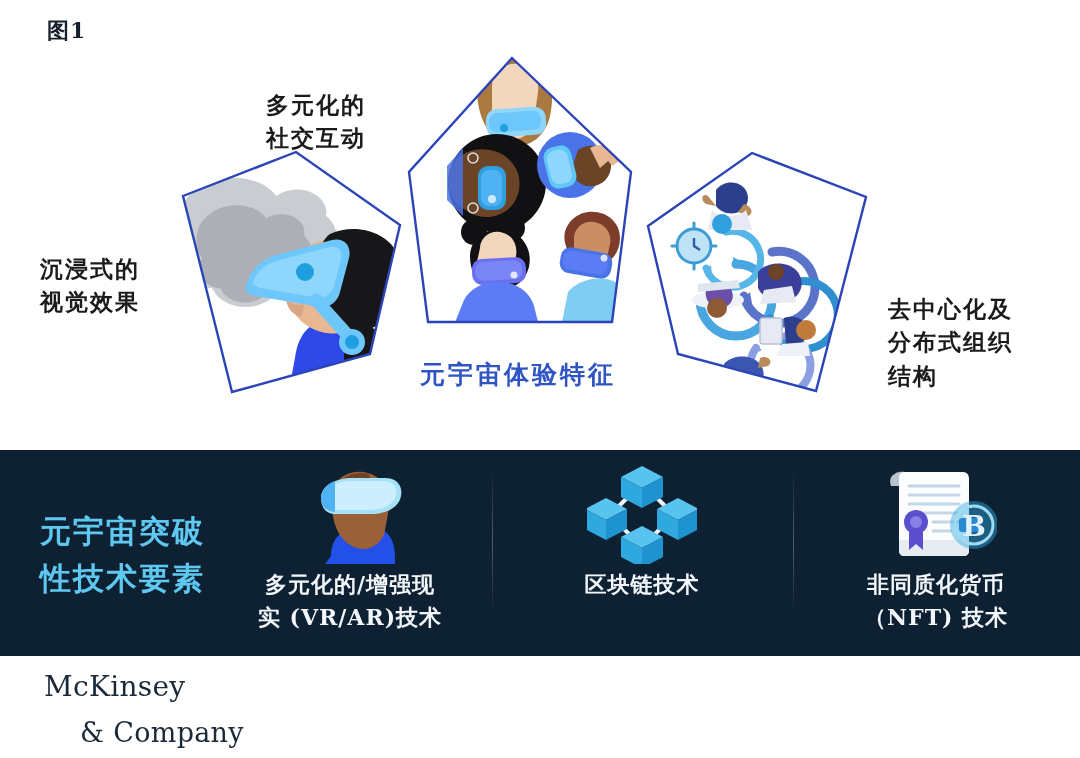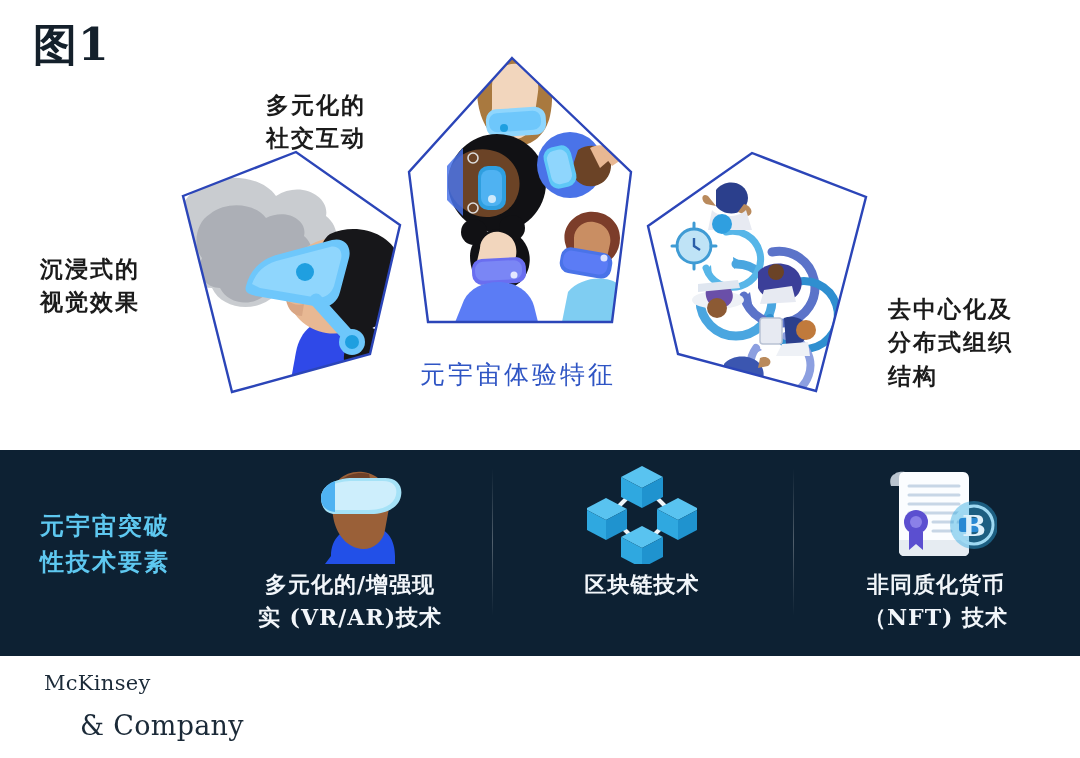--- a/index.html
+++ b/index.html
@@ -2,52 +2,52 @@
 <html><head>
 <meta charset="utf-8">
 <style>
   html,body{margin:0;padding:0;background:#fff;}
   body{
     width:1080px;height:758px;position:relative;overflow:hidden;
     font-family:"Liberation Sans","DejaVu Sans",sans-serif;
     background:#ffffff;
   }
   .fig-title{
-    position:absolute;left:33px;top:16px;
-    font-family:"DejaVu Serif","Liberation Serif",serif;
-    font-size:44px;font-weight:700;color:#14202b;letter-spacing:1px;
+    position:absolute;left:47px;top:16px;
+    font-family:"DejaVu Serif","Liberation Serif",serif;
+    font-size:22px;font-weight:700;color:#14202b;letter-spacing:1px;
   }
   
   .stage{position:absolute;left:0;top:0;width:1080px;height:450px;}
   .stage svg{position:absolute;left:0;top:0;}
   
   .lab{
     position:absolute;
     font-family:"DejaVu Serif","Liberation Serif",serif;
     font-weight:700;color:#1b1b1b;font-size:23px;line-height:1.45;
     white-space:pre-line;letter-spacing:2px;
   }
   .lab-left{left:40px;top:252px;text-align:right;}
   .lab-top{left:266px;top:88px;text-align:center;}
   .lab-right{left:888px;top:252px;text-align:left;margin-top:40px;}
   .lab-center{
     position:absolute;left:420px;top:358px;
     font-family:"DejaVu Serif","Liberation Serif",serif;
-    font-weight:400;font-size:25px;letter-spacing:3px;color:#2f55c4;
+    font-weight:700;font-size:25px;letter-spacing:3px;color:#2f55c4;
   }
   
   .band{
     position:absolute;left:0;top:450px;width:1080px;height:206px;
     background:#0d2133;
   }
   .band-inner{position:relative;width:100%;height:100%;}
   .band-title{
     position:absolute;left:40px;top:58px;width:200px;
     font-family:"DejaVu Serif","Liberation Serif",serif;
-    font-weight:700;font-size:24px;line-height:1.5;letter-spacing:2px;
+    font-weight:700;font-size:31px;line-height:1.5;letter-spacing:2px;
     color:#5ec8f0;white-space:pre-line;text-align:left;
   }
   .divider{position:absolute;top:18px;width:1px;height:148px;
     background:linear-gradient(to bottom,rgba(255,255,255,0),rgba(255,255,255,.28),rgba(255,255,255,0));}
   .div1{left:492px;}
   .div2{left:793px;}
   .cell{position:absolute;top:10px;width:268px;text-align:center;}
   .cell1{left:216px;}
   .cell2{left:508px;}
   .cell3{left:802px;}
@@ -56,21 +56,21 @@
     font-family:"DejaVu Serif","Liberation Serif",serif;
     font-weight:700;font-size:22px;line-height:1.5;letter-spacing:1px;
     color:#f2f6fa;white-space:pre-line;
   }
   
   .logo{
     position:absolute;left:44px;top:672px;
     font-family:"DejaVu Serif","Liberation Serif",serif;
     color:#1b2a38;line-height:1.08;
   }
-  .logo .l1{font-size:21px;letter-spacing:.3px;}
+  .logo .l1{font-size:28px;letter-spacing:.3px;}
   .logo .l2{font-size:27px;letter-spacing:.3px;padding-left:36px;margin-top:16px;}
 </style>
 </head>
 <body>
 
 <div class="fig-title">图1</div>
 
 <div class="stage">
   <svg width="1080" height="450" viewBox="0 0 1080 450">
     <defs>

